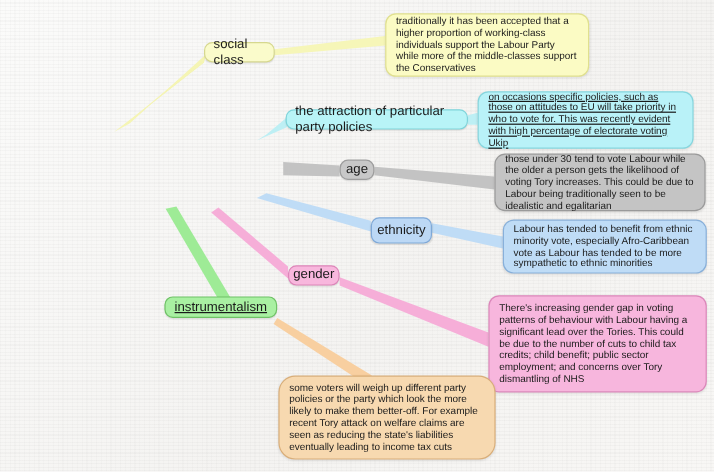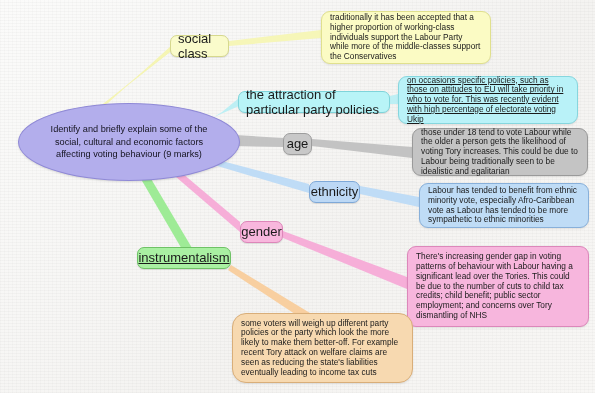--- a/index.html
+++ b/index.html
@@ -29,22 +29,22 @@
   .node {
     position: absolute;
     box-sizing: border-box;
     text-align: left;
     color: #1a1a1a;
     line-height: 1.18;
   }
   .pill {
     border-radius: 7px;
     border: 1px solid rgba(0,0,0,0.28);
-    font-size: 13px;
-    padding: 10px 7px;
+    font-size: 11px;
+    padding: 5px 7px;
     display: flex;
     align-items: center;
     justify-content: center;
     box-shadow: 0 1px 1px rgba(0,0,0,0.10);
   }
   .note {
     border-radius: 9px;
     border: 1px solid rgba(0,0,0,0.18);
     font-size: 8.3px;
     padding: 6px 8px;
@@ -118,30 +118,29 @@
 
     <polygon points="176,177 182,173 240,222 240,232" fill="#f6aed8"></polygon>
 
     <polygon points="283,231 407,277 407,289 283,238" fill="#f6aed8"></polygon>
 
     <polygon points="138,174 147,172 192,248 183,251" fill="#9eeb96"></polygon>
 
     <polygon points="231,265 310,313 301,318 228,270" fill="#f8cfa0"></polygon>
   </svg>
 
-  <div id="central">Identify and briefly explain some of the social, cultural and economic factors affecting voting behaviour (9 marks)</div>
 
   <div class="node pill" id="node-social-class">social class</div>
   <div class="node note" id="note-social-class">traditionally it has been accepted that a higher proportion of working-class individuals support the Labour Party while more of the middle-classes support the Conservatives</div>
 
   <div class="node pill" id="node-party-policies">the attraction of particular party policies</div>
   <div class="node note" id="note-party-policies">on occasions specific policies, such as those on attitudes to EU will take priority in who to vote for. This was recently evident with high percentage of electorate voting Ukip</div>
 
   <div class="node pill" id="node-age">age</div>
-  <div class="node note" id="note-age">those under 18 tend to vote Labour while the older a person gets the likelihood of voting Tory increases. This could be due to Labour being traditionally seen to be idealistic and egalitarian</div>
+  <div class="node note" id="note-age">those under 30 tend to vote Labour while the older a person gets the likelihood of voting Tory increases. This could be due to Labour being traditionally seen to be idealistic and egalitarian</div>
 
   <div class="node pill" id="node-ethnicity">ethnicity</div>
   <div class="node note" id="note-ethnicity">Labour has tended to benefit from ethnic minority vote, especially Afro-Caribbean vote as Labour has tended to be more sympathetic to ethnic minorities</div>
 
   <div class="node pill" id="node-gender">gender</div>
   <div class="node note" id="note-gender">There's increasing gender gap in voting patterns of behaviour with Labour having a significant lead over the Tories. This could be due to the number of cuts to child tax credits; child benefit; public sector employment; and concerns over Tory dismantling of NHS</div>
 
   <div class="node pill" id="node-instrumentalism">instrumentalism</div>
   <div class="node note" id="note-instrumentalism">some voters will weigh up different party policies or the party which look the more likely to make them better-off. For example recent Tory attack on welfare claims are seen as reducing the state's liabilities eventually leading to income tax cuts</div>
 

